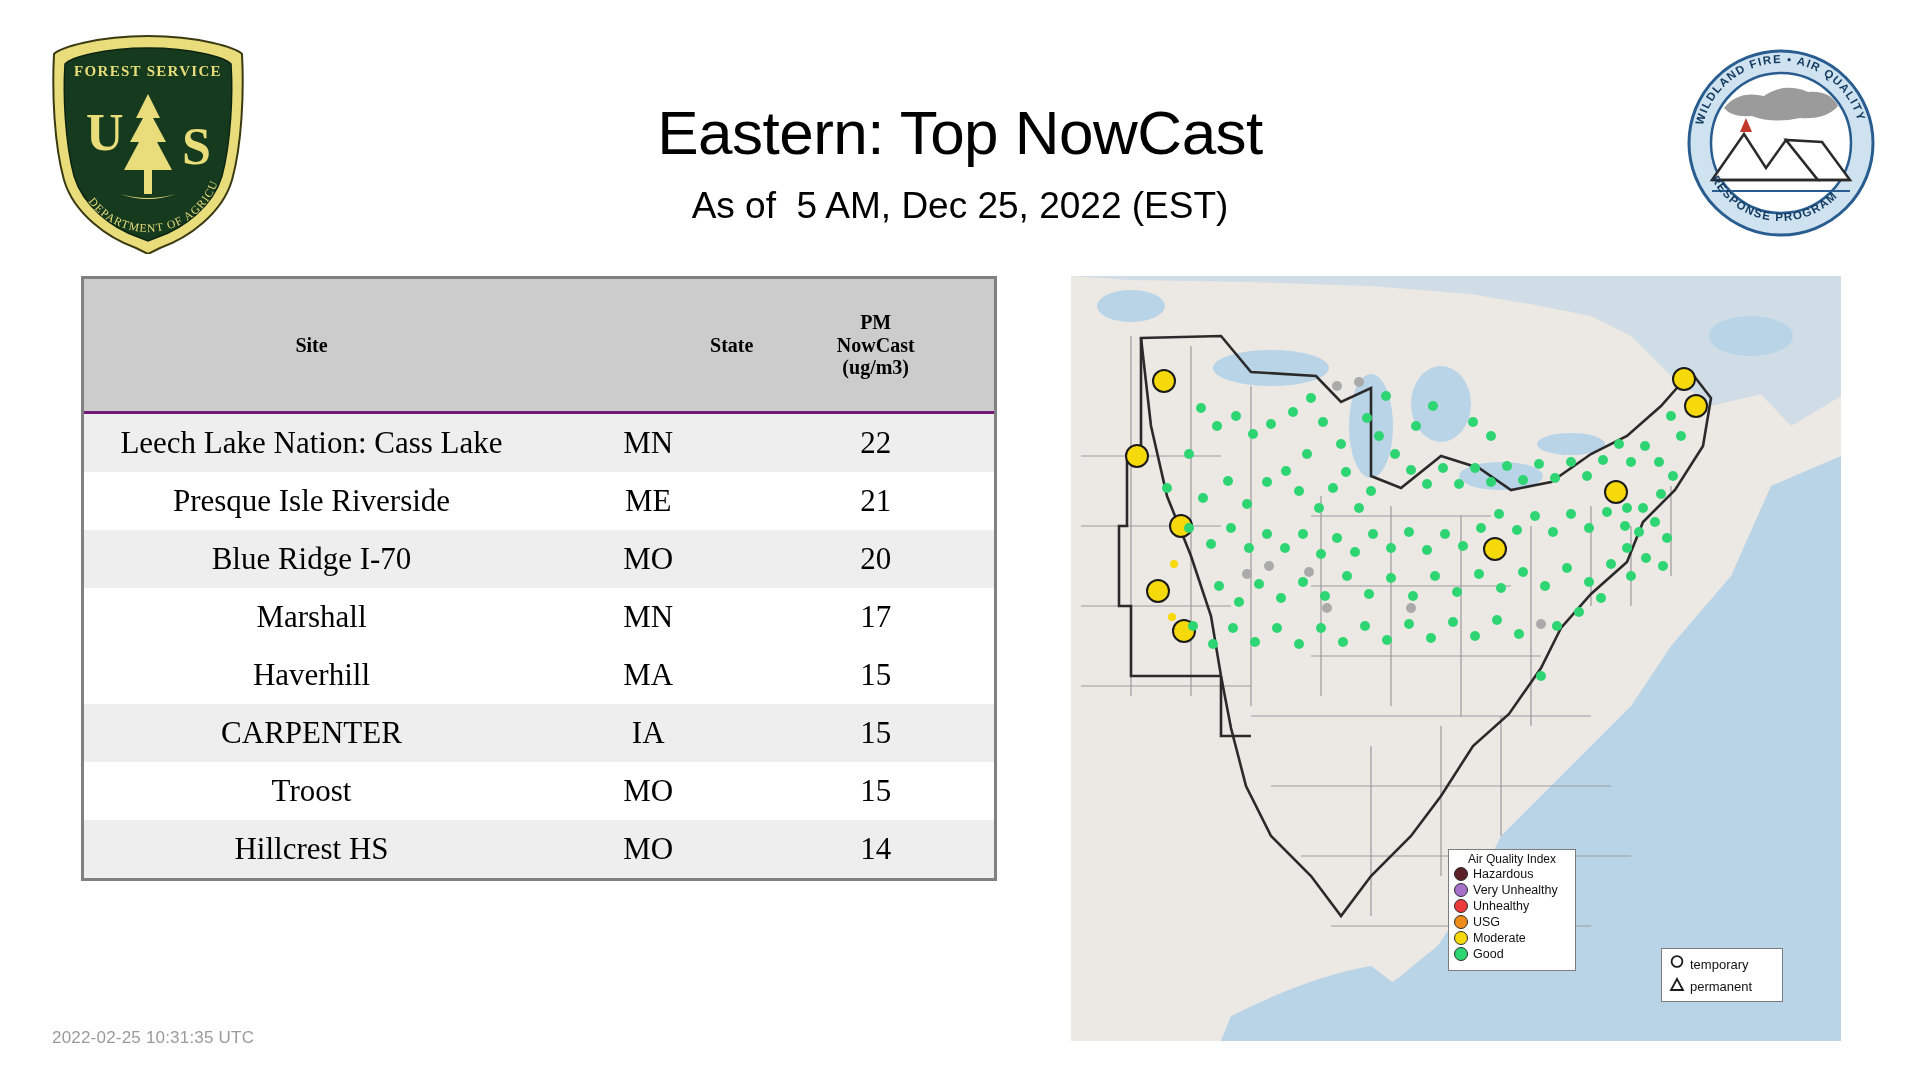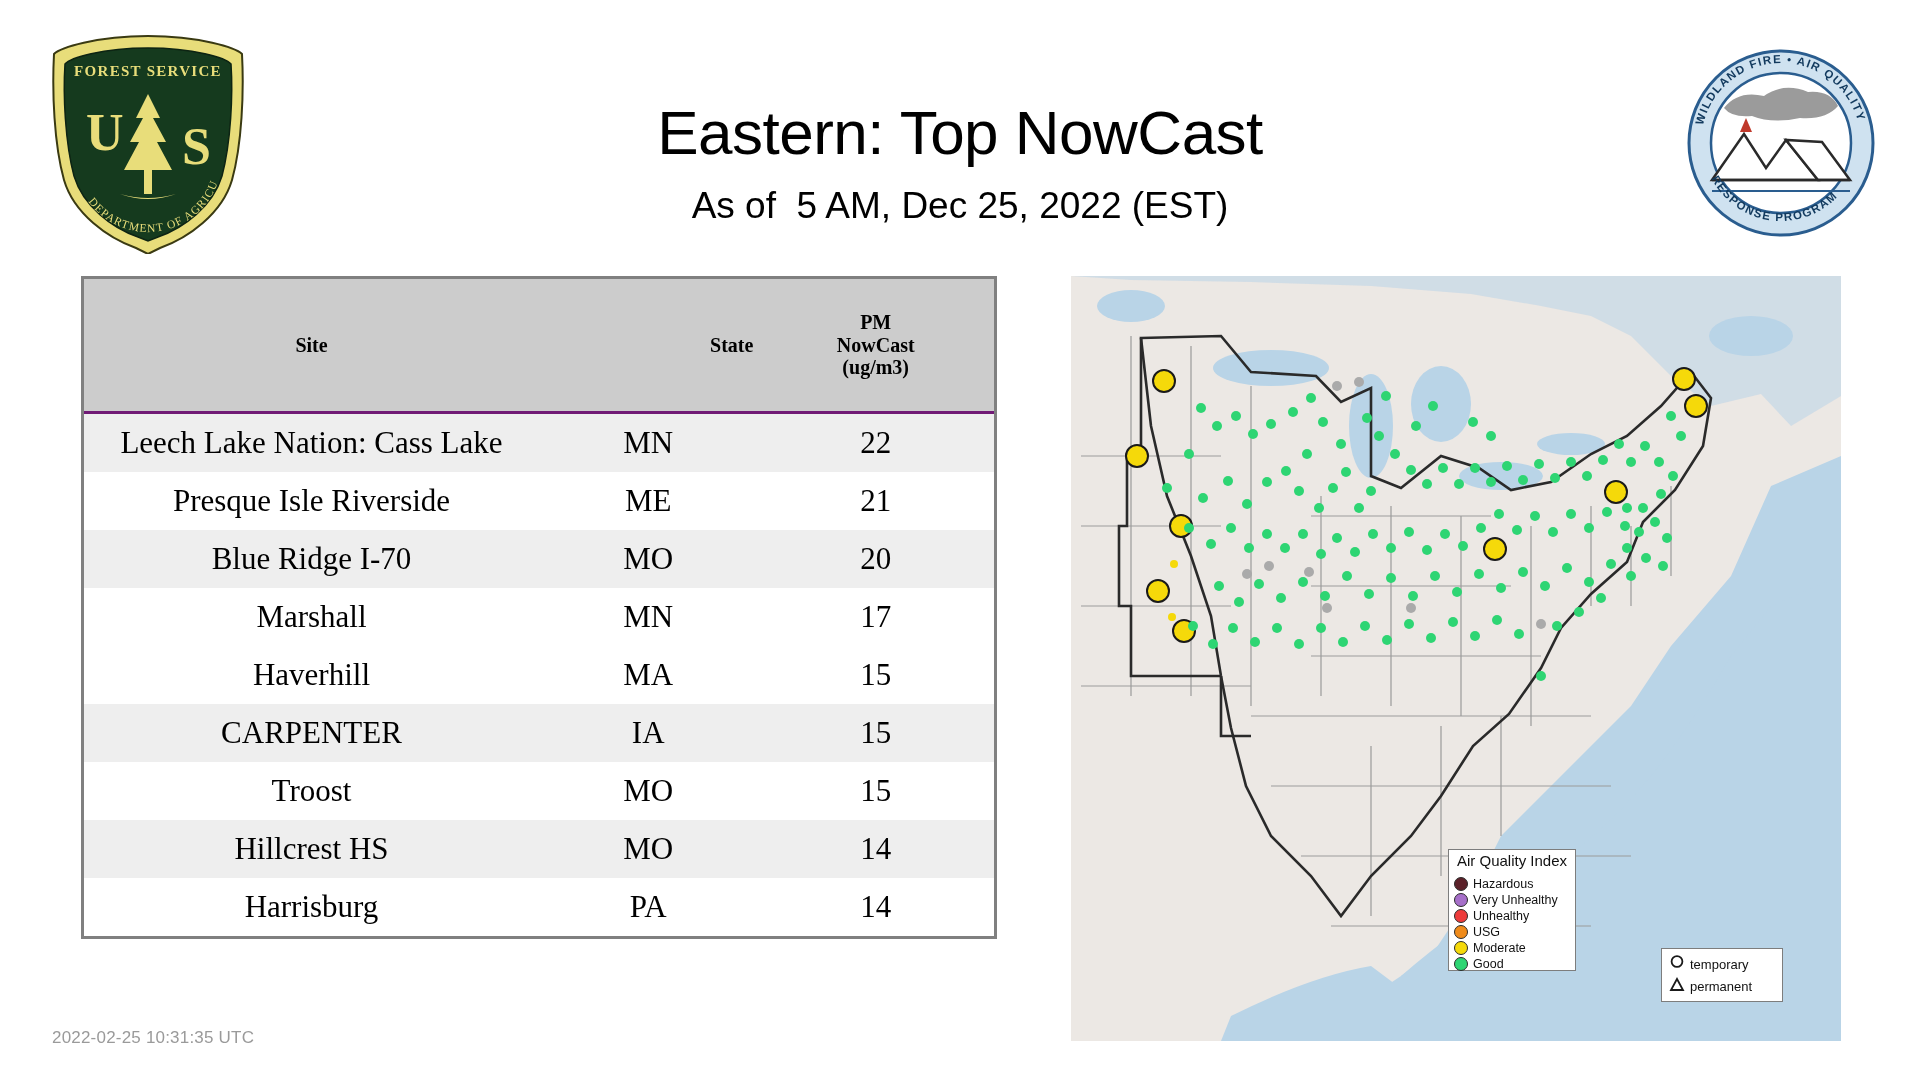--- a/index.html
+++ b/index.html
@@ -125,24 +125,24 @@
     box-sizing: border-box;
   }
   #aqi-legend {
     left: 377px;
     top: 573px;
     width: 128px;
     height: 122px;
     padding: 3px 5px 2px 5px;
   }
   #aqi-legend .legend-title {
-    font-size: 15px;
+    font-size: 12px;
     text-align: center;
     color: #111;
-    margin-bottom: 6px;
+    margin-bottom: 0;
     line-height: 1.1;
   }
   .aqi-row {
     display: flex;
     align-items: center;
     height: 16px;
     line-height: 16px;
   }
   .aqi-swatch {
     width: 12px;
@@ -275,25 +275,20 @@
           <td>15</td>
         </tr>
         <tr class="even">
           <td>Troost</td>
           <td>MO</td>
           <td>15</td>
         </tr>
         <tr class="odd">
           <td>Hillcrest HS</td>
           <td>MO</td>
-          <td>14</td>
-        </tr>
-        <tr class="even">
-          <td>Harrisburg</td>
-          <td>PA</td>
           <td>14</td>
         </tr>
       </tbody>
   </table>
 </div>
 
 <div id="timestamp">2022-02-25 10:31:35 UTC</div>
 
 <div id="map-panel">
   <svg id="map-svg" width="770" height="765" viewBox="0 0 770 765">

